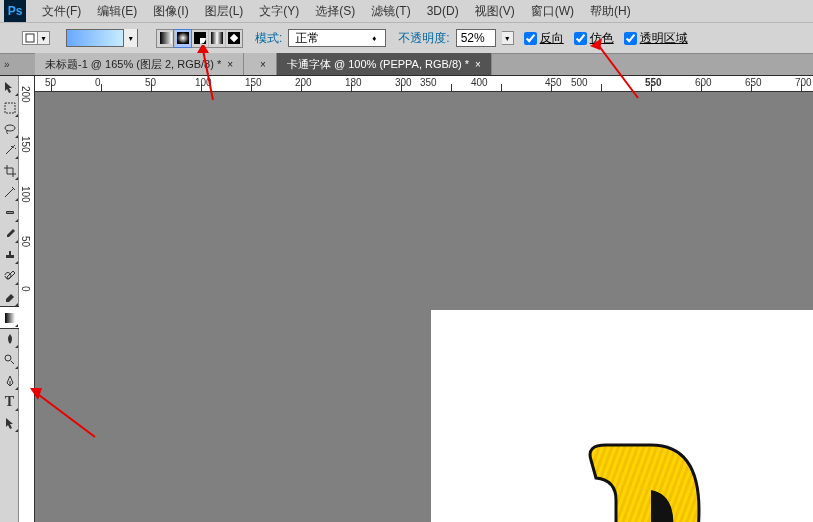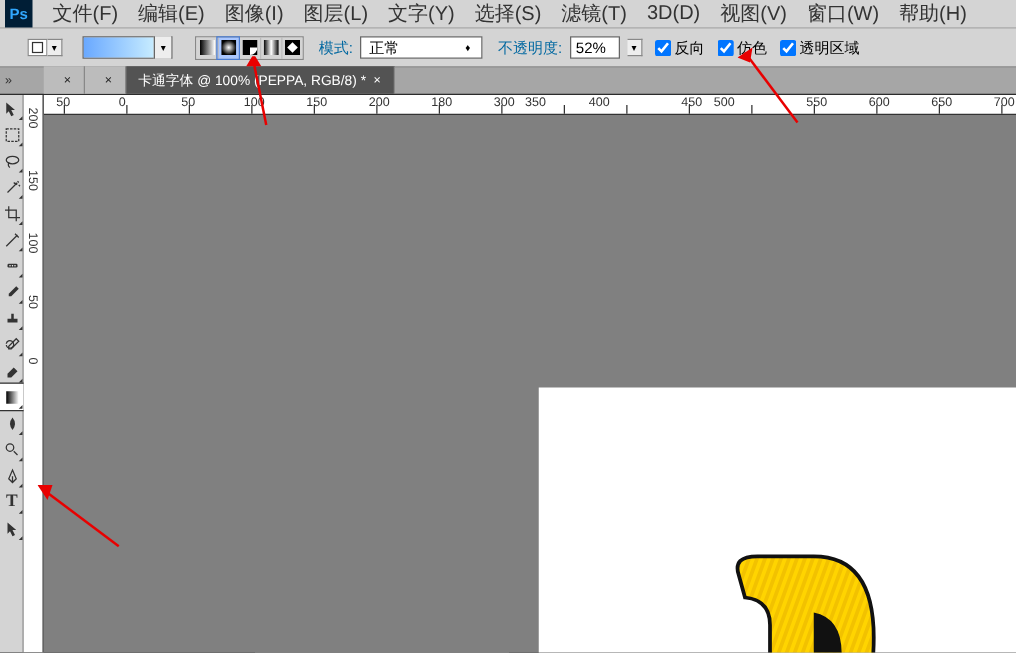--- a/index.html
+++ b/index.html
@@ -1,35 +1,35 @@
 <!DOCTYPE html>
 <html><head>
 <meta charset="utf-8">
 <style>
   * { margin:0; padding:0; box-sizing:border-box; font-family:"Microsoft YaHei", Arial, sans-serif; }
   body { width:813px; height:522px; background:#535353; overflow:hidden; position:relative; }
   .menubar { height:22px; background:#d4d4d4; display:flex; align-items:center; padding-left:4px; }
   .ps-logo { width:22px; height:22px; background:#001e36; display:flex; align-items:center; justify-content:center; color:#31a8ff; font-weight:bold; font-size:12px; margin-right:8px; }
-  .menu-item { font-size:16px; color:#333; padding:0 8px; cursor:default; }
+  .menu-item { font-size:12px; color:#333; padding:0 8px; cursor:default; }
   .optbar { height:32px; background:#d4d4d4; border-top:1px solid #b5b5b5; border-bottom:1px solid #888; display:flex; align-items:center; padding-left:22px; gap:6px; }
   .swatch-box { width:16px; height:14px; border:1px solid #888; background:#fff; display:inline-flex; align-items:center; justify-content:center; }
   .dropdown-arrow { width:12px; height:14px; border:1px solid #888; border-left:none; background:#eee; font-size:8px; display:flex; align-items:center; justify-content:center; }
   .grad-editor { width:72px; height:18px; border:1px solid #666; display:flex; align-items:center; }
   .grad-prev { width:58px; height:100%; background:linear-gradient(to right,#69a8ff,#c7ecff); }
   .grad-dd { width:14px; height:18px; background:#eee; border-left:1px solid #666; font-size:8px; display:flex; align-items:center; justify-content:center; }
   .grad-types { display:flex; gap:0; border:1px solid #888; }
   .grad-btn { width:17px; height:17px; background:#d4d4d4; border:none; display:flex; align-items:center; justify-content:center; }
   .grad-btn.sel { background:#aac7ff; outline:1px solid #4a7dd4; z-index:1; position:relative; }
   .grad-btn + .grad-btn { border-left:1px solid #bbb; }
   .grad-icon { width:12px; height:12px; }
   .field-lbl { font-size:12px; color:#0369a1; margin-left:6px; }
   .select { height:18px; border:1px solid #666; background:#fff; font-size:12px; display:flex; align-items:center; padding:0 4px 0 6px; }
   .sel-arr { width:14px; font-size:8px; text-align:center; margin-left:48px; }
   .pct-box { width:40px; height:18px; border:1px solid #666; background:#fff; font-size:12px; display:flex; align-items:center; padding:0 4px; }
-  .chk { display:flex; align-items:center; font-size:12px; gap:3px; margin-left:4px; }
+  .chk { display:flex; align-items:center; font-size:12px; gap:3px; margin-left:4px;text-decoration:underline; }
   .chk input { width:13px; height:13px; }
   .tabbar { height:22px; background:#a6a6a6; display:flex; align-items:flex-end; padding-left:35px; border-bottom:1px solid #2b2b2b; }
   .tab { height:22px; background:#bcbcbc; display:flex; align-items:center; font-size:11px; color:#222; padding:0 10px; border-right:1px solid #888; }
   .tab.active { background:#535353; color:#fff; }
   .tab .close { margin-left:6px; font-size:10px; }
   .toolcol { position:absolute; left:0; top:54px; bottom:0; width:19px; background:#d4d4d4; border-right:1px solid #888; }
   .dbl-arrow { position:absolute; left:4px; top:59px; font-size:10px; color:#333; }
   .tools-inner{position:absolute;left:0;top:76px;width:19px;}
   .tool { width:19px; height:21px; display:flex; align-items:center; justify-content:center; font-size:12px; color:#333; position:relative; }
   .tool.sel { background:#ffffff; outline:1px solid #333; }
@@ -145,20 +145,21 @@
       <span>仿色</span>
     </label>
   <label class="chk">
       <input type="checkbox" checked="" style="">
       <span>透明区域</span>
     </label>
 </div>
 
 <div class="tabbar">
   <div class="tab">
+    <span>未标题-1 @ 165% (图层 2, RGB/8) *</span>
     <span class="close">×</span>
   </div>
   <div class="tab">
     <span class="close">×</span>
   </div>
   <div class="tab active">
     <span>卡通字体 @ 100% (PEPPA, RGB/8) *</span>
     <span class="close">×</span>
   </div>
 </div>
@@ -300,21 +301,21 @@
     <span class="rtick" style="left: 360px; top: 1px;">300</span>
     <div style="position: absolute; left: 366px; top: 8px; width: 1px; height: 8px; background: rgb(51, 51, 51);"></div>
     <span class="rtick" style="left: 385px; top: 1px;">350</span>
     <div style="position: absolute; left: 416px; top: 8px; width: 1px; height: 8px; background: rgb(51, 51, 51);"></div>
     <span class="rtick" style="left: 436px; top: 1px;">400</span>
     <div style="position: absolute; left: 466px; top: 8px; width: 1px; height: 8px; background: rgb(51, 51, 51);"></div>
     <span class="rtick" style="left: 510px; top: 1px;">450</span>
     <div style="position: absolute; left: 516px; top: 8px; width: 1px; height: 8px; background: rgb(51, 51, 51);"></div>
     <span class="rtick" style="left: 536px; top: 1px;">500</span>
     <div style="position: absolute; left: 566px; top: 8px; width: 1px; height: 8px; background: rgb(51, 51, 51);"></div>
-    <span class="rtick" style="left: 610px; top: 1px;">550</span>
+    <span class="rtick" style="left: 610px; top: 1px; font-weight: bold;">550</span>
     <div style="position: absolute; left: 616px; top: 8px; width: 1px; height: 8px; background: rgb(51, 51, 51);"></div>
     <span class="rtick" style="left: 660px; top: 1px;">600</span>
     <div style="position: absolute; left: 666px; top: 8px; width: 1px; height: 8px; background: rgb(51, 51, 51);"></div>
     <span class="rtick" style="left: 710px; top: 1px;">650</span>
     <div style="position: absolute; left: 716px; top: 8px; width: 1px; height: 8px; background: rgb(51, 51, 51);"></div>
     <span class="rtick" style="left: 760px; top: 1px;">700</span>
     <div style="position: absolute; left: 766px; top: 8px; width: 1px; height: 8px; background: rgb(51, 51, 51);"></div>
   </div>
 <div class="ruler-v">
     <span class="rtick" style="top: 10px; left: 1px; writing-mode: vertical-rl;">200</span>

